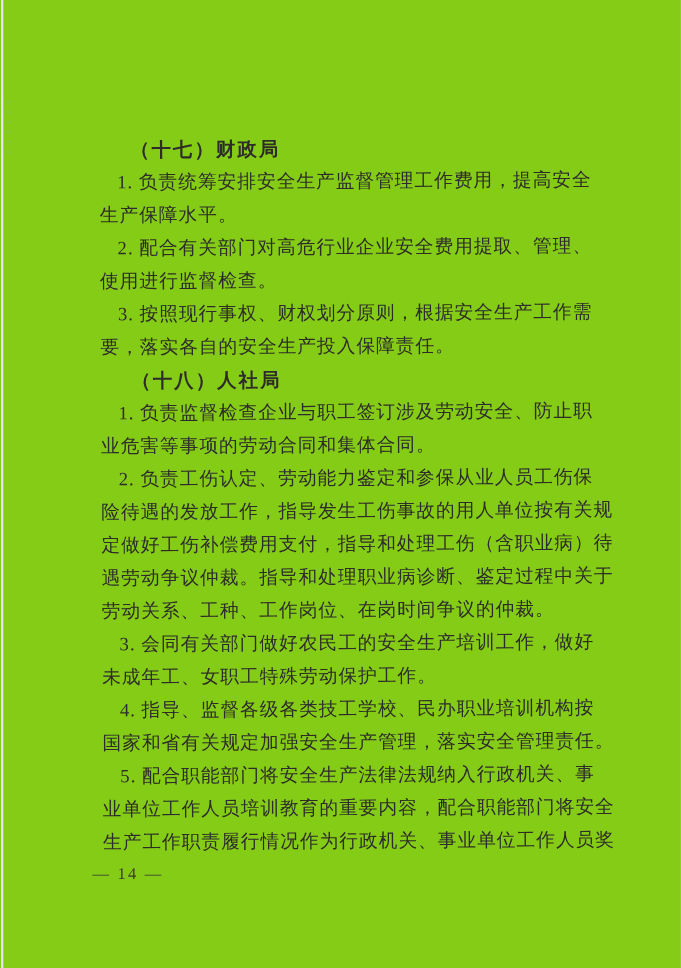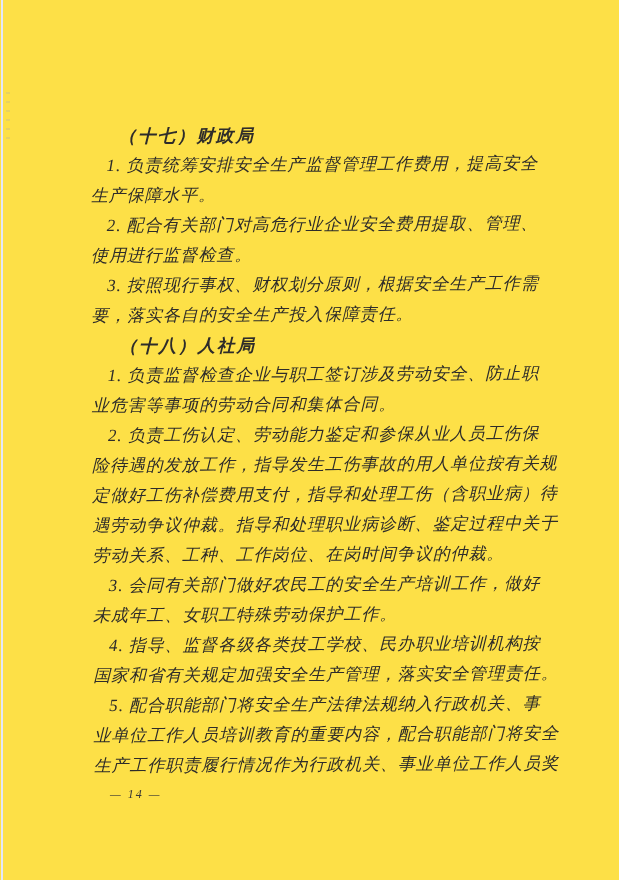--- a/index.html
+++ b/index.html
@@ -4,25 +4,24 @@
 <style>
   html, body {
     margin: 0;
     padding: 0;
     background: #ffffff;
   }
   .page {
     position: relative;
     width: 619px;
     height: 880px;
-    background: #fde047;
+    background: #84cc16;
     overflow: hidden;
     font-family: "Liberation Serif", "DejaVu Serif", serif;
     color: #2e2c2a;
-    font-style: italic;
   }
   
   .scan-edge {
     position: absolute;
     left: 1px;
     top: 0;
     width: 2px;
     height: 880px;
     background: #e3e7f7;
   }
@@ -61,23 +60,23 @@
     letter-spacing: 2px;
   }
   .line.first {
     padding-left: 16px;
   }
   .line.cont {
     padding-left: 0;
   }
   .page-number {
     position: absolute;
-    left: 110px;
+    left: 84px;
     top: 787px;
-    font-size: 12px;
+    font-size: 15px;
     letter-spacing: 2px;
     color: #3a3836;
   }
 </style>
 </head>
 <body>
 
 <div class="page">
   <div class="scan-edge"></div>
   <div class="scan-noise"></div>

